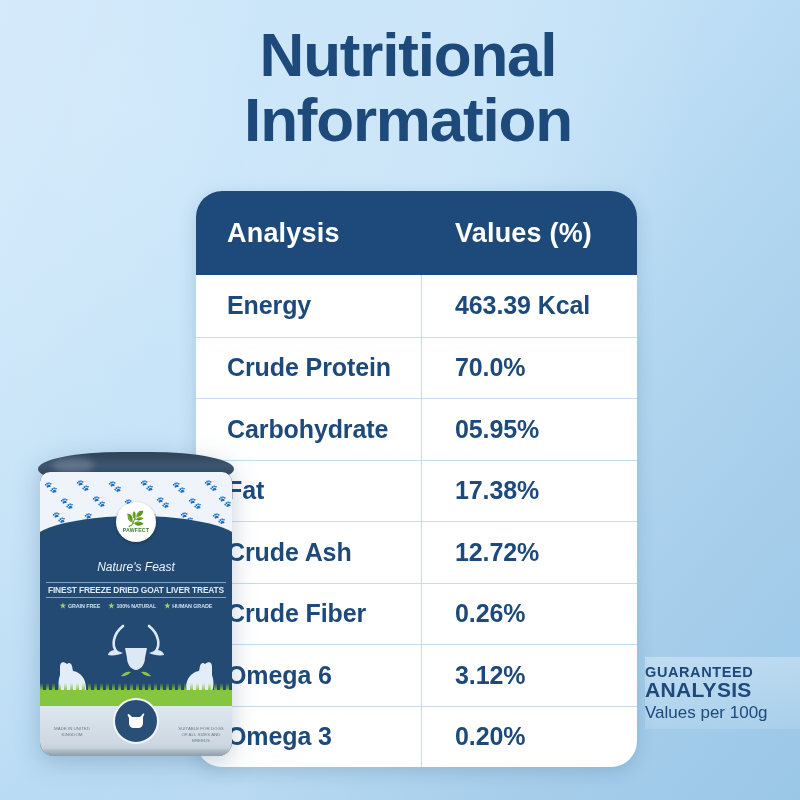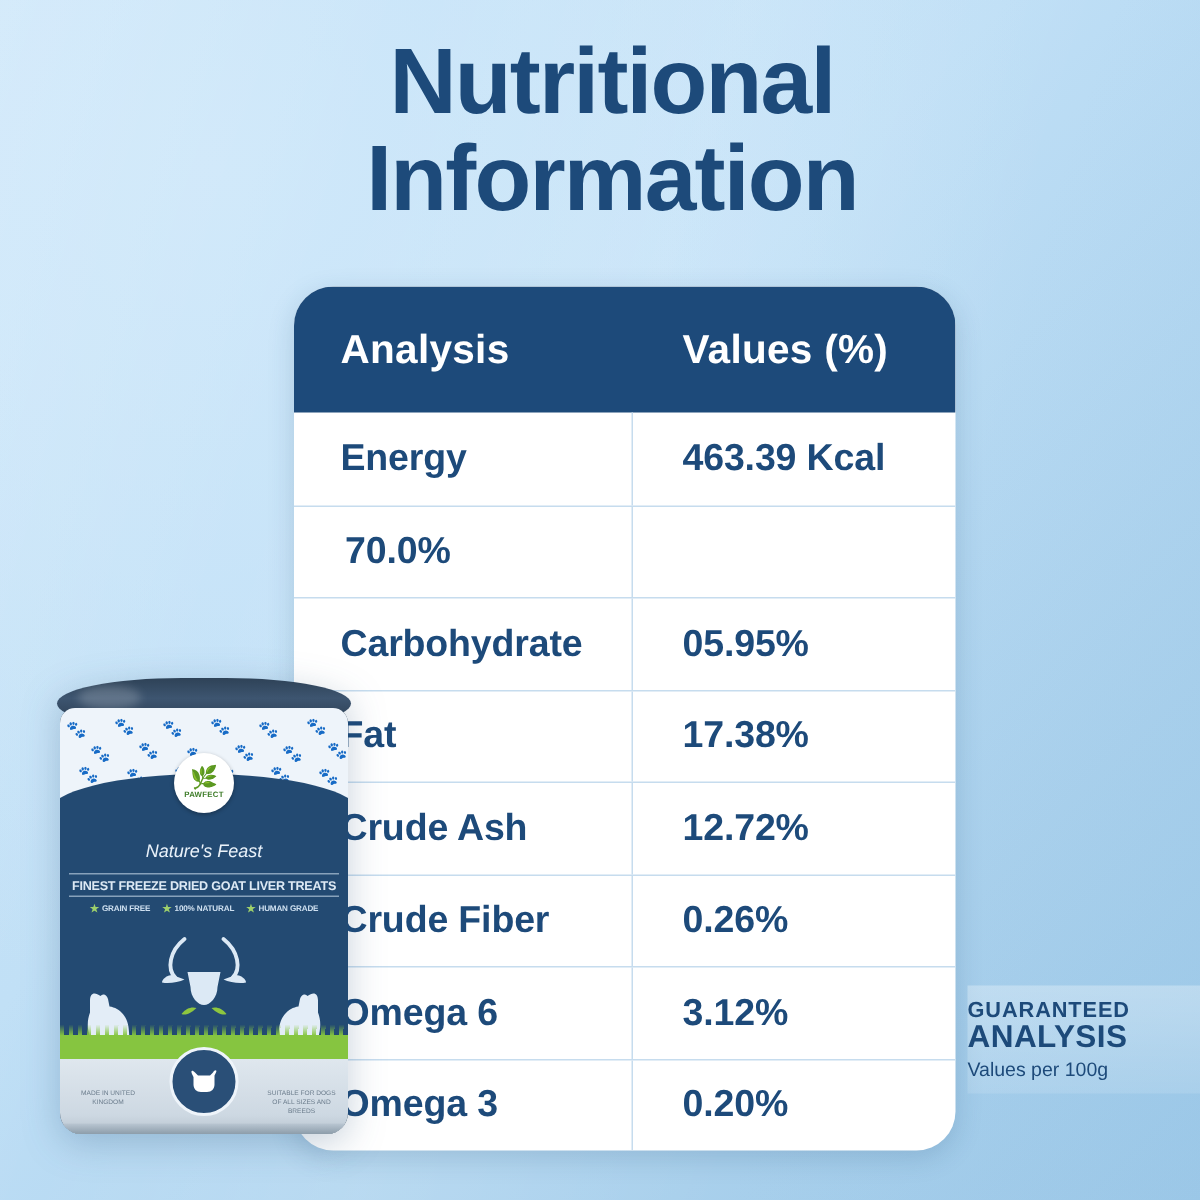--- a/index.html
+++ b/index.html
@@ -101,21 +101,21 @@
     left:645px; top:657px;
     width:155px; height:72px;
     background:linear-gradient(180deg, rgba(255,255,255,.30), rgba(255,255,255,.12));
     display:flex; flex-direction:column;
     align-items:flex-start; justify-content:center;
     color:#1d4a7a;
     z-index:7;
   }
   .ga .g1{ font-size:14.5px; font-weight:800; letter-spacing:.6px; }
   .ga .g2{ font-size:21px; font-weight:800; letter-spacing:.3px; margin-top:-2px; }
-  .ga .g3{ font-size:13px; font-weight:500; margin-top:1px; }
+  .ga .g3{ font-size:17px; font-weight:500; margin-top:1px; }
 
   
   .can{
     position:absolute;
     left:38px; top:452px;
     width:196px; height:310px;
     z-index:8;
     filter:drop-shadow(0 6px 12px rgba(30,70,110,.25));
   }
 
@@ -287,20 +287,21 @@
     <div class="thead">
       <div class="c1">Analysis</div>
       <div class="c2">Values (%)</div>
     </div>
     <div id="rows">
         <div class="trow">
           <div class="c1">Energy</div>
           <div class="c2">463.39 Kcal</div>
         </div>
         <div class="trow">
+          <div class="c1">Crude Protein</div>
           <div class="c2">70.0%</div>
         </div>
         <div class="trow">
           <div class="c1">Carbohydrate</div>
           <div class="c2">05.95%</div>
         </div>
         <div class="trow">
           <div class="c1">Fat</div>
           <div class="c2">17.38%</div>
         </div>

